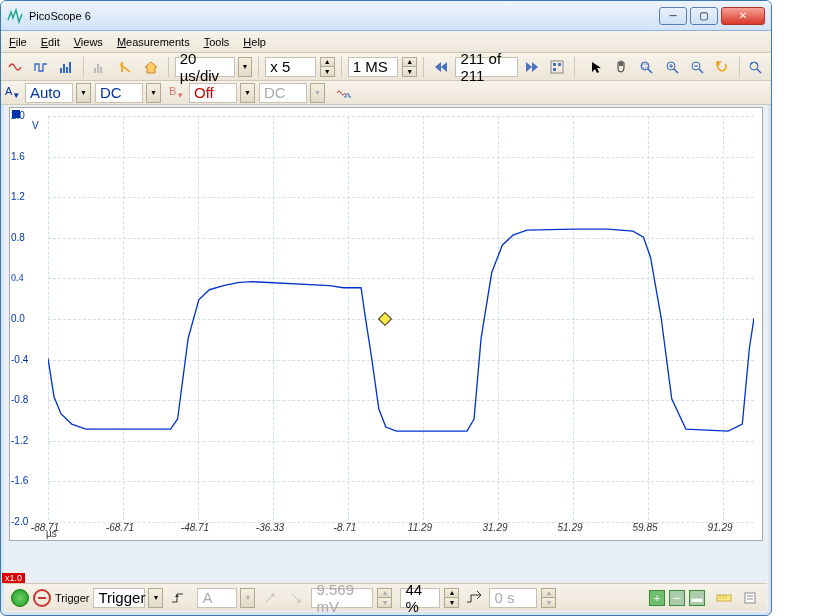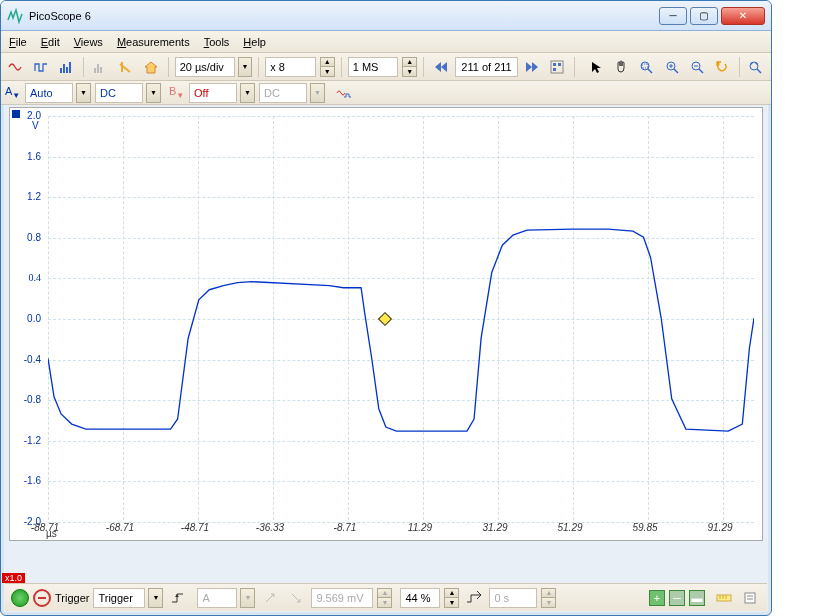--- a/index.html
+++ b/index.html
@@ -10,32 +10,32 @@
 .titlebar .title { flex: 1; color: #000; }
 .win-buttons { display: flex; gap: 3px; }
 .win-btn { width: 28px; height: 18px; border: 1px solid #5a7fae; background: linear-gradient(#eaf2fb, #cde1f7); border-radius: 3px; display: flex; align-items: center; justify-content: center; font-size: 10px; }
 .win-btn.close { width: 44px; background: linear-gradient(#f6a296, #d9362b); border-color: #a32; color: #fff; }
 .menubar { height: 22px; background: linear-gradient(#f7f3ea, #ede7db); display: flex; align-items: center; padding: 0 8px; gap: 14px; border-bottom: 1px solid #cfc8b8; }
 .menubar span { cursor: default; }
 .menubar u { text-decoration: underline; }
 .toolbar { height: 28px; background: linear-gradient(#f7f3ea, #ece5d8); border-bottom: 1px solid #cfc8b8; display: flex; align-items: center; padding: 0 4px; gap: 4px; }
 .toolbar .sep { width: 1px; height: 20px; background: #cfc8b8; margin: 0 2px; }
 .tb-btn { width: 22px; height: 22px; display: flex; align-items: center; justify-content: center; border: 1px solid transparent; border-radius: 3px; }
-.txt-field { height: 20px; border: 1px solid #c8c0b0; background: #fff; padding: 0 4px; display: flex; align-items: center; font-size: 11px; text-align: center; }
+.txt-field { height: 20px; border: 1px solid #c8c0b0; background: #fff; padding: 0 4px; display: flex; align-items: center; font-size: 15px; }
 .spinner { display: flex; flex-direction: column; margin-left: 0; }
 .sp-up,.sp-down { width: 15px; height: 10px; border: 1px solid #b0a890; background: linear-gradient(#f5efe0,#e0dac8); font-size: 7px; display: flex; align-items: center; justify-content: center; line-height: 1; }
 .sp-down { border-top: none; }
 .dd { width: 15px; height: 20px; border: 1px solid #b0a890; background: linear-gradient(#f5efe0,#e0dac8); display: flex; align-items: center; justify-content: center; font-size: 7px; margin-left: -1px; }
 .channel-bar { height: 24px; background: linear-gradient(#f7f3ea, #ece5d8); border-bottom: 1px solid #cfc8b8; display: flex; align-items: center; padding: 0 4px; gap: 4px; font-size: 11px; }
 .ch-label { font-weight: normal; width: 16px; }
 .ch-a { color: #0033aa; }
 .ch-b { color: #c00; }
 .plot-area { position: relative; background: #fff; margin: 2px 8px 2px 8px; border: 1px solid #aaa; height: 434px; }
 .y-axis { position: absolute; left: 0; top: 0; bottom: 18px; width: 35px; }
-.y-tick { position: absolute; right: 4px; font-size: 10px; color: #0033aa; text-align: right; width: 30px; }
+.y-tick { position: absolute; right: 4px; font-size: 10px; color: #0033aa; text-align: left; width: 30px; }
 .y-unit { position: absolute; left: 22px; top: 12px; color: #0033aa; font-size: 10px; }
 .x-axis { position: absolute; left: 35px; right: 4px; bottom: 0; height: 18px; }
 .x-tick { position: absolute; top: 0; font-size: 10px; color: #333; transform: translateX(-50%); font-style: italic; }
 .x-unit { position: absolute; left: 36px; bottom: 1px; font-size: 10px; color: #333; }
 .grid { position: absolute; left: 38px; right: 8px; top: 8px; bottom: 20px; }
 .grid-h { position: absolute; left: 0; right: 0; border-top: 1px dashed #cfe0e8; }
 .grid-v { position: absolute; top: 0; bottom: 0; border-left: 1px dashed #cfe0e8; }
 svg.wave { position: absolute; left: 38px; right: 8px; top: 8px; bottom: 20px; width: calc(100% - 46px); height: calc(100% - 28px); }
 .trig-mark { position: absolute; width: 10px; height: 10px; background: #ffe84a; border: 1px solid #333; transform: rotate(45deg); }
 .ch-square { position: absolute; top: 2px; left: 2px; width: 8px; height: 8px; background: #0033aa; }
@@ -106,21 +106,21 @@
       </div>
     <div class="tb-btn">
         <svg width="16" height="14">
           <path d="M2 7 L8 2 L14 7 L12 7 L12 13 L4 13 L4 7 Z" fill="#fc6" stroke="#c83"></path>
         </svg>
       </div>
     <div class="sep"></div>
     <div class="txt-field" style="width:62px">20 µs/div</div>
     <div class="dd">▼</div>
     <div class="sep"></div>
-    <div class="txt-field" style="width:52px">x 8</div>
+    <div class="txt-field" style="width:52px">x 5</div>
     <div class="spinner">
         <div class="sp-up">▲</div>
         <div class="sp-down">▼</div>
       </div>
     <div class="sep"></div>
     <div class="txt-field" style="width:52px">1 MS</div>
     <div class="spinner">
         <div class="sp-up">▲</div>
         <div class="sp-down">▼</div>
       </div>

